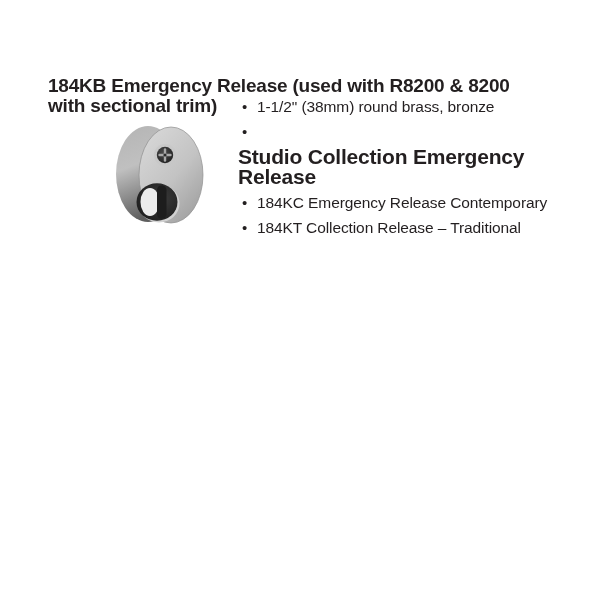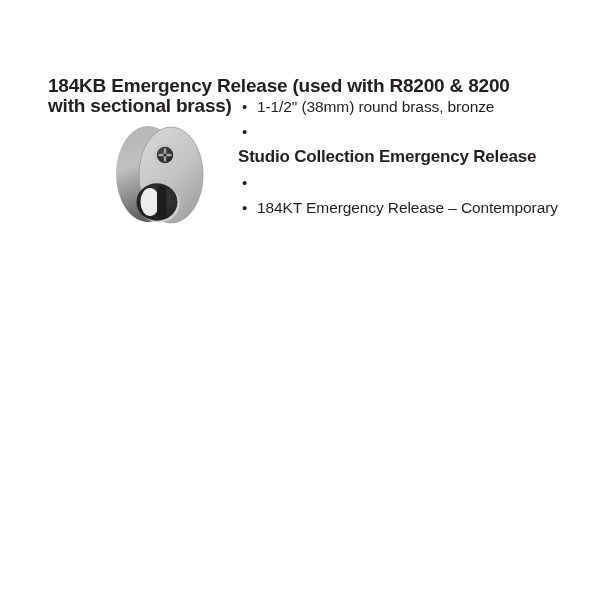--- a/index.html
+++ b/index.html
@@ -61,35 +61,35 @@
     line-height: 20px;
     color: #231f20;
   }
   .btext {
     font-size: 15.5px;
     line-height: 20px;
     letter-spacing: -0.1px;
   }
   .btext .bline { display: block; }
   .subhead {
-    font-size: 17px;
+    font-size: 21px;
     font-weight: bold;
     line-height: 20px;
     letter-spacing: -0.2px;
     margin: 3px 0 6px 0;
   }
 </style>
 </head>
 <body>
 
 <div class="page">
 
   <h1 class="title">
     <span class="tline">184KB Emergency Release (used with R8200 &amp; 8200</span>
-    <span class="tline">with sectional brass)</span>
+    <span class="tline">with sectional trim)</span>
   </h1>
 
   <div class="plate-wrap">
     <svg width="95" height="104" viewBox="0 0 95 104">
       <defs>
         <linearGradient id="rimGrad" x1="0" y1="0" x2="0.25" y2="1">
           <stop offset="0" stop-color="#b4b4b4"></stop>
           <stop offset="0.45" stop-color="#c0c0c0"></stop>
           <stop offset="1" stop-color="#5e5e5e"></stop>
         </linearGradient>
@@ -140,23 +140,26 @@
       <li class="bitem">
         <span class="dot">•</span>
       </li>
     </ul>
 
     <h2 class="subhead">Studio Collection Emergency Release</h2>
 
     <ul class="blist">
       <li class="bitem">
         <span class="dot">•</span>
+        <span class="btext">
+          <span class="bline">184KC Emergency Release Contemporary</span>
+        </span>
       </li>
       <li class="bitem">
         <span class="dot">•</span>
         <span class="btext">
-          <span class="bline">184KT Emergency Release – Contemporary</span>
+          <span class="bline">184KT Collection Release – Traditional</span>
         </span>
       </li>
     </ul>
   </div>
 
 </div>
 
 </body></html>

